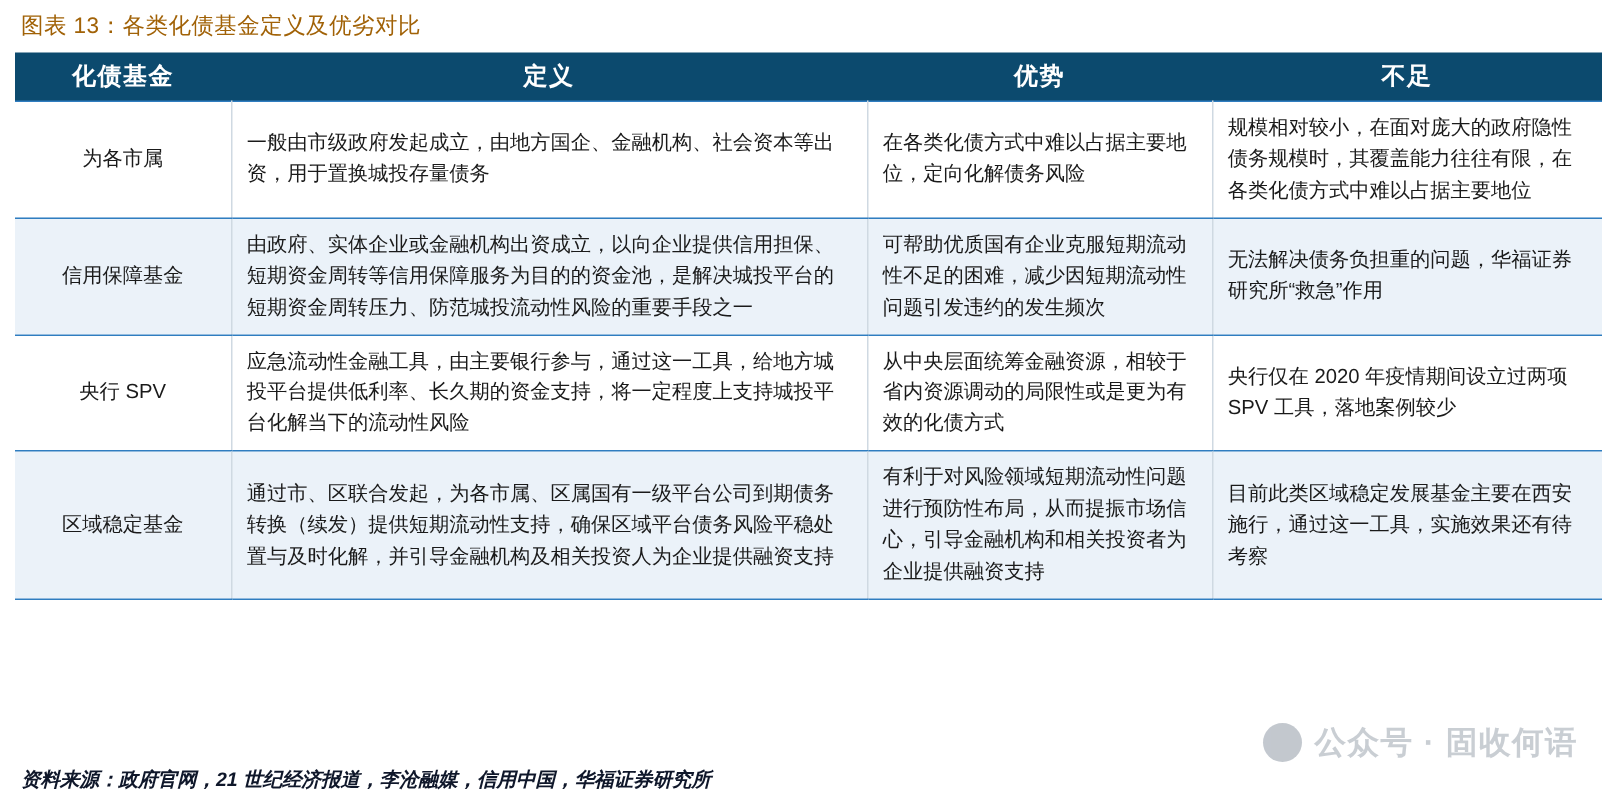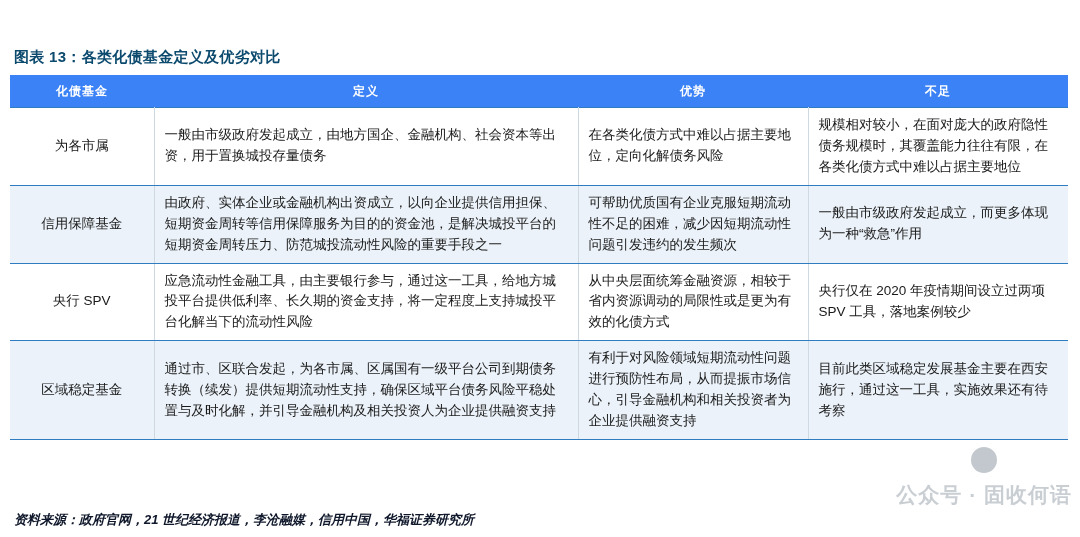--- a/index.html
+++ b/index.html
@@ -21,40 +21,39 @@
     box-sizing: border-box;
     padding: 0 10px;
   }
   .title-bar {
     display: flex;
     align-items: center;
     padding: 8px 0 6px 4px;
   }
   .title-text {
     font-size: 15px;
-    font-weight: bold;
-    color: #0c4a6e;
+    font-weight: normal;
+    color: #a16207;
     letter-spacing: 0.3px;
-    margin-top: 40px;
   }
   table.main-table {
     width: 1058px;
     border-collapse: collapse;
     table-layout: fixed;
     margin-top: 2px;
   }
   table.main-table col.c0 { width: 144px; }
   table.main-table col.c1 { width: 424px; }
   table.main-table col.c2 { width: 230px; }
   table.main-table col.c3 { width: 260px; }
 
   thead th {
-    background: #3b82f6;
+    background: #0c4a6e;
     color: #ffffff;
-    font-size: 12px;
+    font-size: 16px;
     font-weight: bold;
     height: 30px;
     border: none;
     text-align: center;
     letter-spacing: 1px;
   }
   tbody td {
     border-bottom: 1px solid #2f7dc0;
     border-right: 1px solid #cfd9e2;
     font-size: 13.5px;
@@ -87,28 +86,27 @@
     left: 14px;
     bottom: 8px;
     font-size: 13px;
     font-style: italic;
     font-weight: bold;
     color: #0f172a;
     white-space: nowrap;
   }
   .watermark {
     position: absolute;
-    right: 8px;
+    right: 28px;
     bottom: 28px;
     display: flex;
     align-items: center;
     gap: 8px;
     opacity: 0.45;
     pointer-events: none;
-    flex-direction: column;
   }
   .watermark .wm-circle {
     width: 26px;
     height: 26px;
     border-radius: 50%;
     background: #7b8694;
     display: inline-block;
   }
   .watermark .wm-text {
     font-size: 21px;
@@ -145,21 +143,21 @@
       <tr class="plain">
         <td class="col-name">为各市属</td>
         <td class="col-def">一般由市级政府发起成立，由地方国企、金融机构、社会资本等出资，用于置换城投存量债务</td>
         <td class="col-adv">在各类化债方式中难以占据主要地位，定向化解债务风险</td>
         <td class="col-dis">规模相对较小，在面对庞大的政府隐性债务规模时，其覆盖能力往往有限，在各类化债方式中难以占据主要地位</td>
       </tr>
       <tr class="shade">
         <td class="col-name">信用保障基金</td>
         <td class="col-def">由政府、实体企业或金融机构出资成立，以向企业提供信用担保、短期资金周转等信用保障服务为目的的资金池，是解决城投平台的短期资金周转压力、防范城投流动性风险的重要手段之一</td>
         <td class="col-adv">可帮助优质国有企业克服短期流动性不足的困难，减少因短期流动性问题引发违约的发生频次</td>
-        <td class="col-dis">一般由市级政府发起成立，而更多体现为一种“救急”作用</td>
+        <td class="col-dis">无法解决债务负担重的问题，华福证券研究所“救急”作用</td>
       </tr>
       <tr class="plain">
         <td class="col-name">央行 SPV</td>
         <td class="col-def">应急流动性金融工具，由主要银行参与，通过这一工具，给地方城投平台提供低利率、长久期的资金支持，将一定程度上支持城投平台化解当下的流动性风险</td>
         <td class="col-adv">从中央层面统筹金融资源，相较于省内资源调动的局限性或是更为有效的化债方式</td>
         <td class="col-dis">央行仅在 2020 年疫情期间设立过两项 SPV 工具，落地案例较少</td>
       </tr>
       <tr class="shade">
         <td class="col-name">区域稳定基金</td>
         <td class="col-def">通过市、区联合发起，为各市属、区属国有一级平台公司到期债务转换（续发）提供短期流动性支持，确保区域平台债务风险平稳处置与及时化解，并引导金融机构及相关投资人为企业提供融资支持</td>

